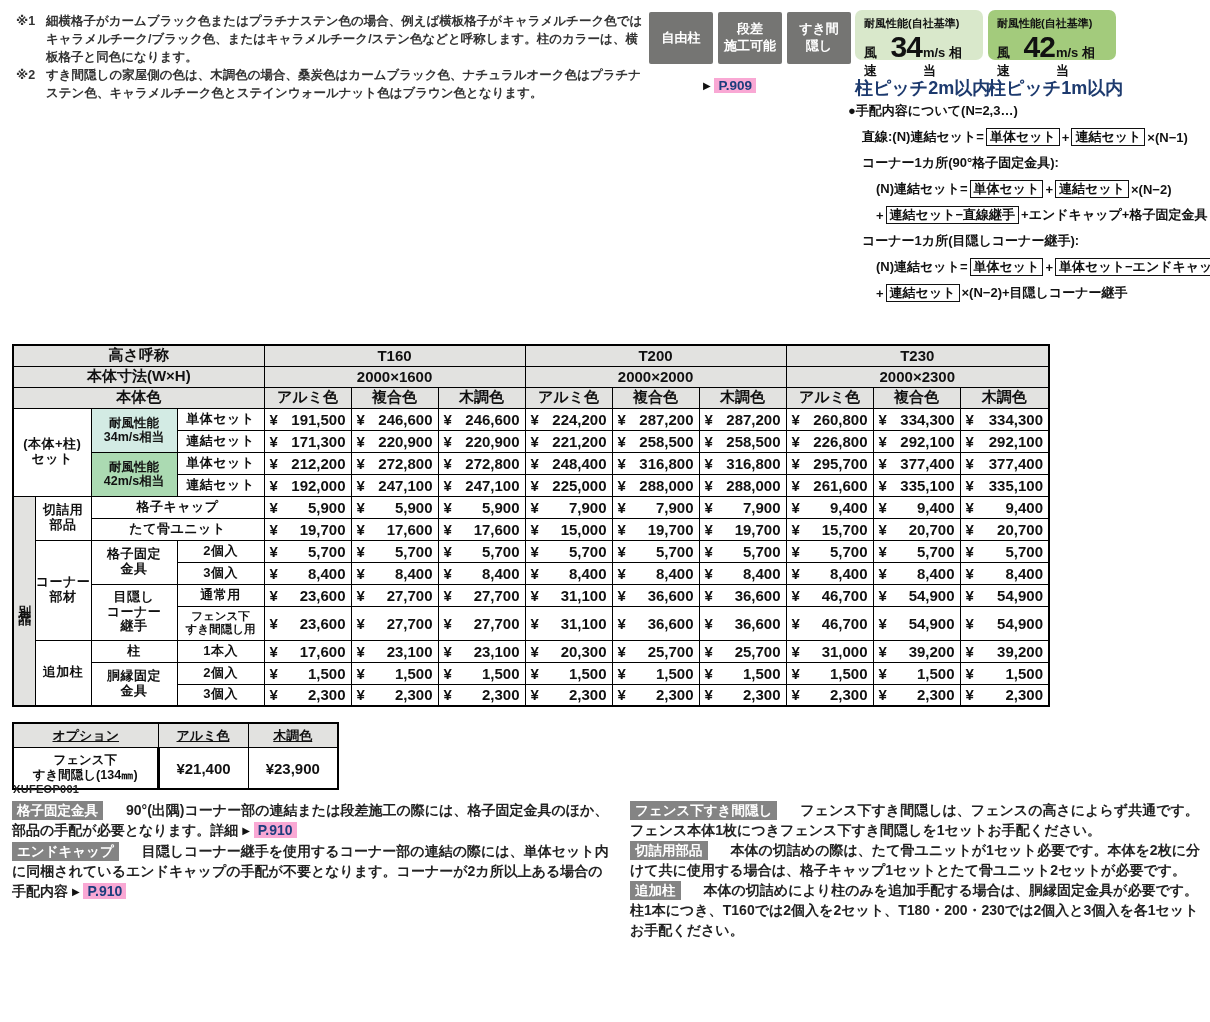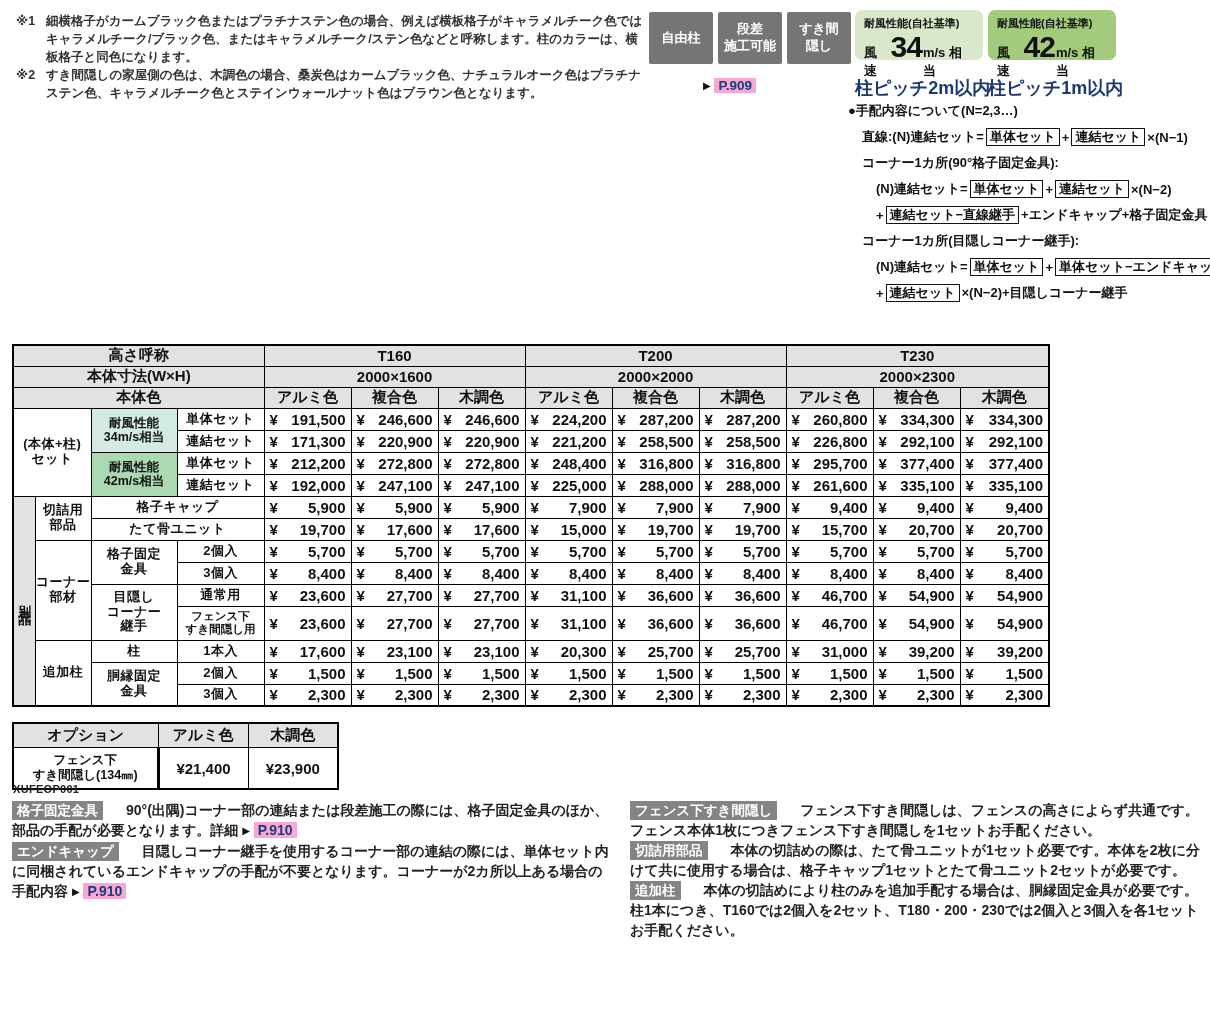--- a/index.html
+++ b/index.html
@@ -49,21 +49,21 @@
   td.p{font-size:15px;}
   td.bl{border-left:3px solid #000;}
   td.bt{border-top:3px solid #000;}
   .pf{display:flex;justify-content:space-between;align-items:center;padding:0 5px;}
   
   .code{position:absolute;font-size:11px;color:#222;font-weight:bold;letter-spacing:0.3px;}
   
   table.ot{position:absolute;left:12px;top:722px;border-collapse:collapse;border:2px solid #000;
            table-layout:fixed;background:#fff;}
   table.ot td{border:1px solid #000;text-align:center;vertical-align:middle;font-weight:bold;color:#111;}
-  table.ot .h{background:#e2e2e0;font-size:15px;height:21px;}
+  table.ot .h{background:#e2e2e0;font-size:13px;height:21px;text-decoration:underline;}
   table.ot .olbl{font-size:12.5px;line-height:1.2;height:38px;border-right:3px solid #000;}
   table.ot .op{font-size:15px;}
   
   .bcol{position:absolute;top:800px;color:#222;}
   .bcol p{margin:0;font-size:14px;line-height:20px;font-weight:bold;}
   .bcol p.hang{padding-left:14px;text-indent:-14px;}
   .tag{display:inline-block;background:#848484;color:#fff;padding:0 5px;margin-right:23px;
        font-weight:bold;font-size:13.5px;line-height:19px;text-indent:0;}
   .bcol .hl{font-size:14px;}
 </style>

